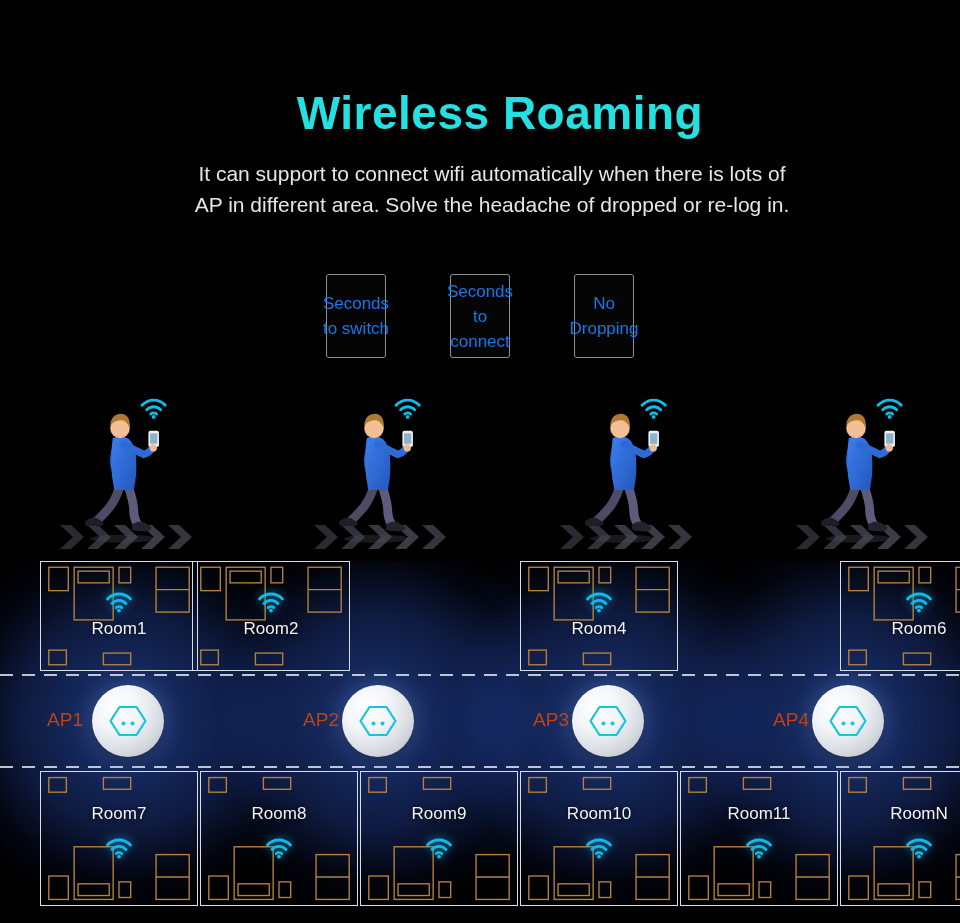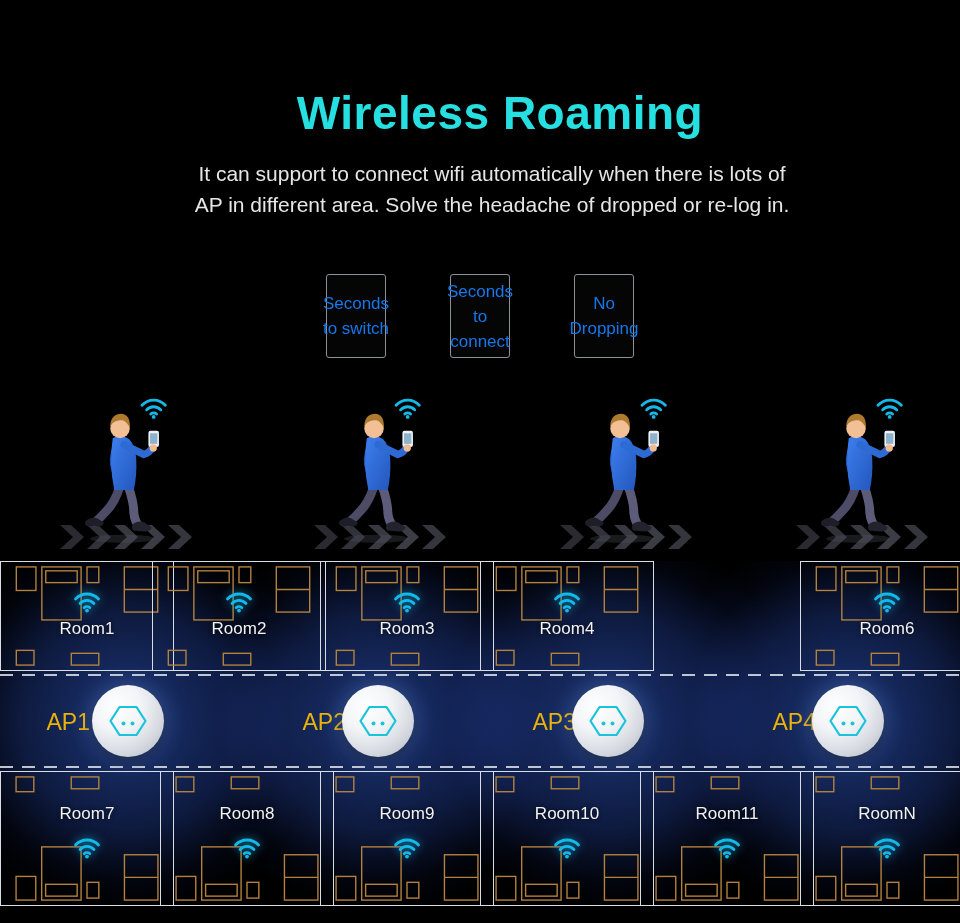--- a/index.html
+++ b/index.html
@@ -22,35 +22,35 @@
   .arrows-svg{position:absolute;left:0;top:128px;width:140px;height:26px;}
   .person-svg{position:absolute;left:14px;top:0;width:122px;height:150px;color:var(--wifi,#14b9e9);}
 
   .floorplan{position:absolute;top:561px;left:0;width:960px;height:345px;overflow:hidden;}
   .glow{position:absolute;top:-30px;width:380px;height:380px;border-radius:50%;
         background:radial-gradient(circle, rgba(47,90,200,.60) 0%, rgba(40,75,180,.35) 40%,
                    rgba(20,40,110,.12) 60%, rgba(0,0,0,0) 72%);}
   .corridor-lines{position:absolute;inset:0;width:100%;height:100%;pointer-events:none;}
   .dash{stroke:rgba(235,240,245,.8);stroke-width:2;stroke-dasharray:13 9;}
 
-  .room{position:absolute;width:174px;box-sizing:border-box;border:1px solid var(--walls,#d9dde4);}
+  .room{position:absolute;width:158px;box-sizing:border-box;border:1px solid var(--walls,#d9dde4);margin-left:40px;}
   .room-top{top:0;height:110px;}
   .room-bottom{top:210px;height:135px;}
   .furn-svg{position:absolute;inset:0;width:100%;height:100%;color:var(--furniture,#b5823e);
             pointer-events:none;}
   .room-wifi{position:absolute;left:50%;transform:translateX(-50%);width:30px;height:23px;
              color:var(--wifi,#14b9e9);filter:drop-shadow(0 0 5px rgba(20,185,233,.75));}
   .room-top .room-wifi{top:28px;}
   .room-bottom .room-wifi{top:64px;}
   .room-label{position:absolute;left:0;right:0;text-align:center;color:var(--label,#f2f2f2);
               font-size:17px;text-shadow:0 0 4px rgba(0,0,0,.8);}
   .room-top .room-label{top:57px;}
   .room-bottom .room-label{top:32px;}
 
-  .ap-label{position:absolute;top:148px;width:50px;text-align:right;color:#eab308;font-size:23px;}
+  .ap-label{position:absolute;top:148px;width:50px;text-align:center;color:#c2410c;font-size:19px;}
   .ap-device{position:absolute;top:124px;width:72px;height:72px;border-radius:50%;
              background:radial-gradient(circle at 34% 30%, #ffffff 0%, #f2f4f7 35%, #d8dce2 65%, #aeb4bd 100%);
              box-shadow:0 0 22px rgba(130,170,255,.38), 0 4px 10px rgba(0,0,0,.55);
              display:flex;align-items:center;justify-content:center;}
   .hex-icon{width:40px;height:34px;color:#19c3da;}
 </style>
 </head>
 <body>
 
 <svg width="0" height="0" style="position:absolute" aria-hidden="true">
@@ -201,29 +201,20 @@
     </div>
     <div class="room room-top" style="left:152px">
       <svg class="furn-svg" viewBox="0 0 160 110">
           <use href="#furn-top"></use>
         </svg>
       <svg class="room-wifi" viewBox="0 0 36 28">
           <use href="#wifi"></use>
         </svg>
       <span class="room-label">Room2</span>
     </div>
-    <div class="room room-top" style="left:320px">
-      <svg class="furn-svg" viewBox="0 0 160 110">
-          <use href="#furn-top"></use>
-        </svg>
-      <svg class="room-wifi" viewBox="0 0 36 28">
-          <use href="#wifi"></use>
-        </svg>
-      <span class="room-label">Room3</span>
-    </div>
     <div class="room room-top" style="left:480px">
       <svg class="furn-svg" viewBox="0 0 160 110">
           <use href="#furn-top"></use>
         </svg>
       <svg class="room-wifi" viewBox="0 0 36 28">
           <use href="#wifi"></use>
         </svg>
       <span class="room-label">Room4</span>
     </div>
     <div class="room room-top" style="left:800px">

